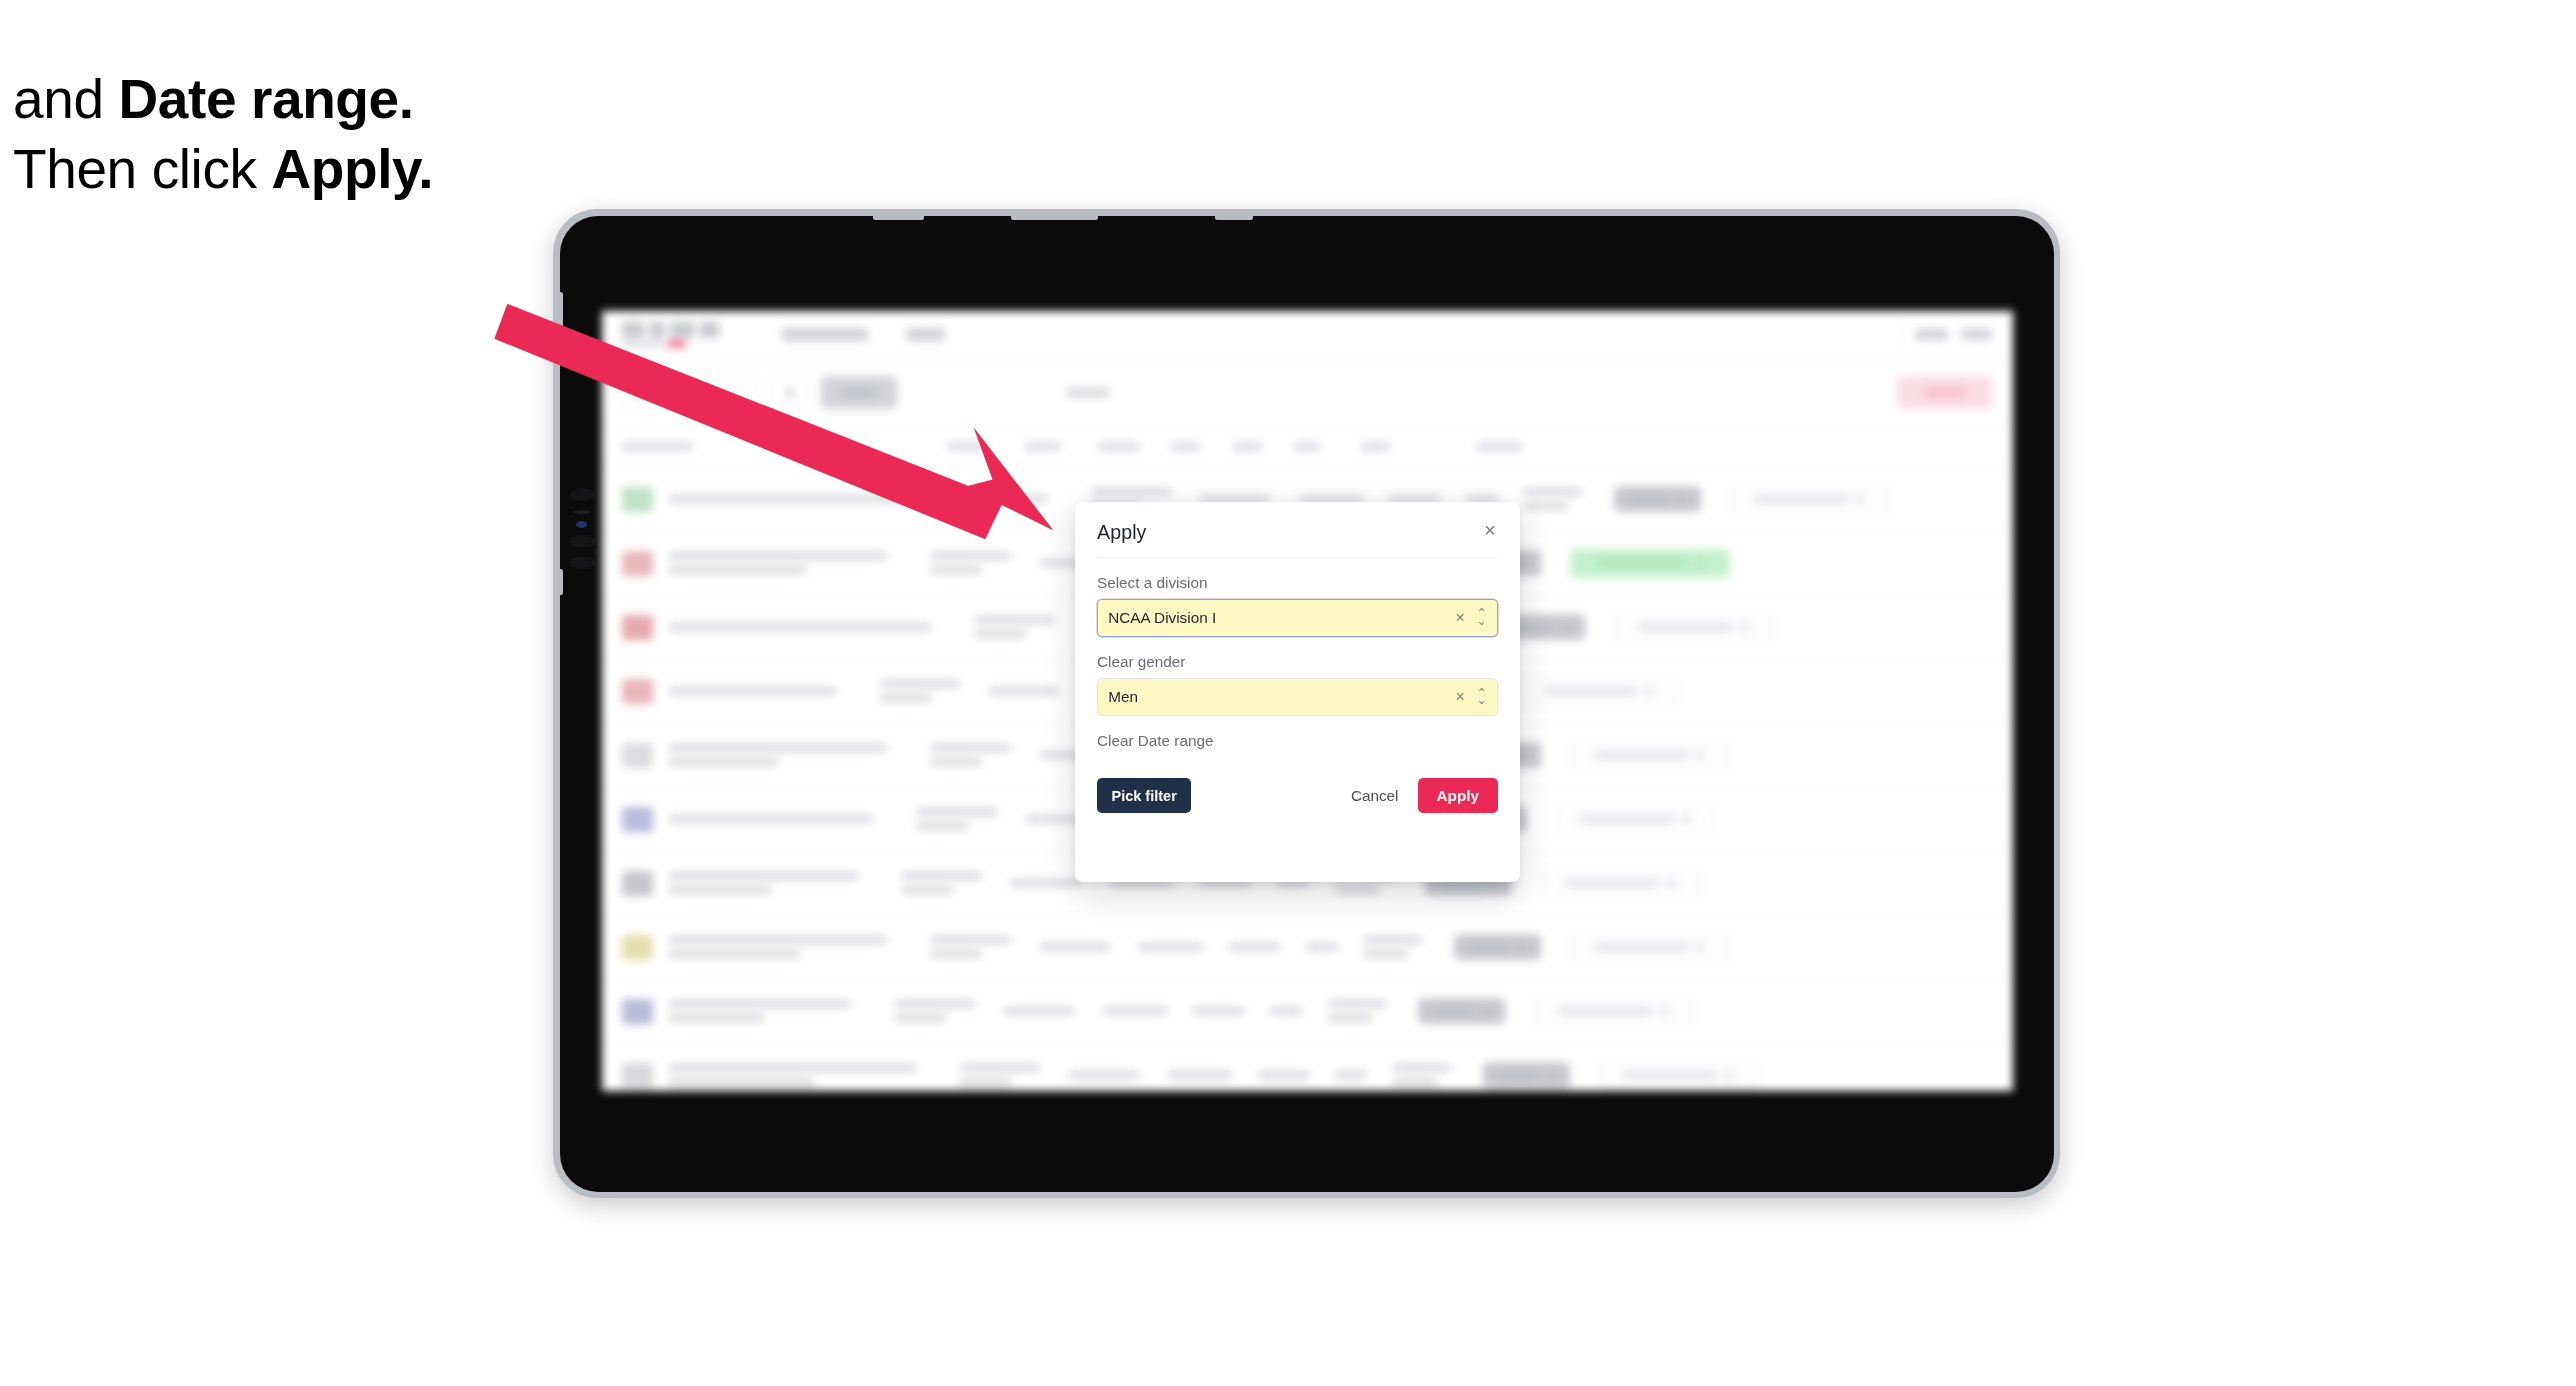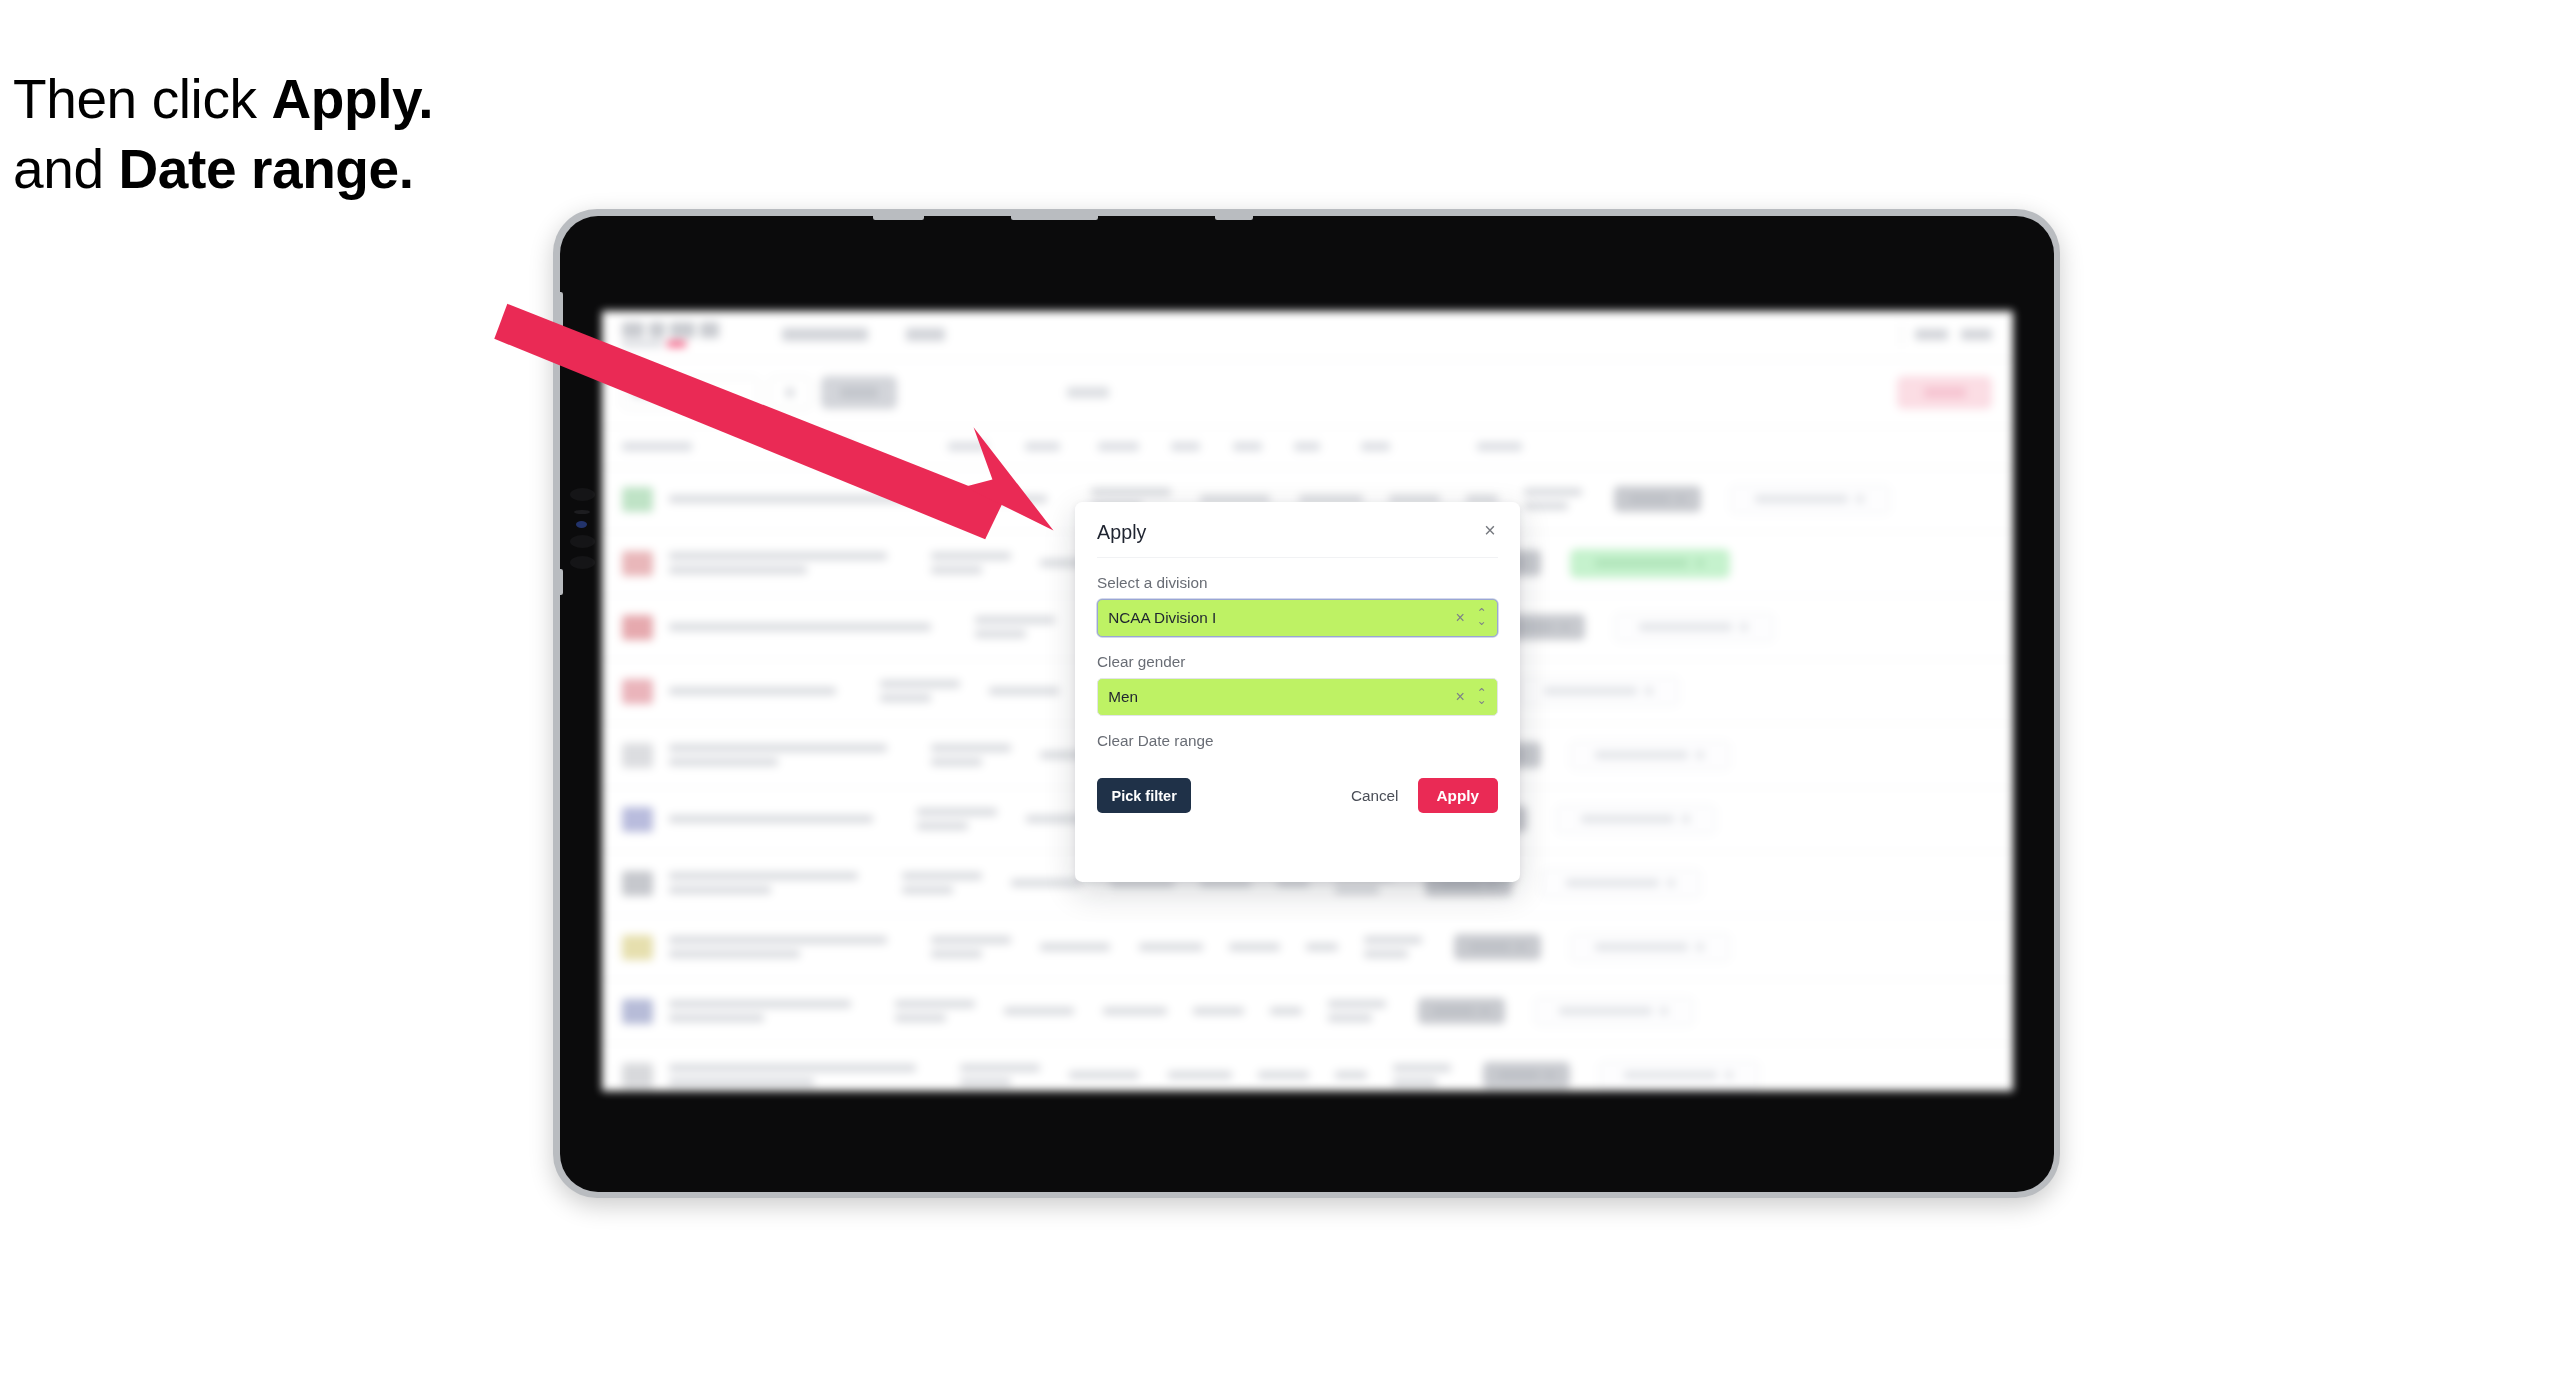--- a/index.html
+++ b/index.html
@@ -146,21 +146,21 @@
   .modal-title-rule { height: 0.7px; background: #f1f2f4; margin: 13px 0 0 0; }
   #modal-close {
     position: absolute; right: 17.5px; top: 16px;
     width: 25px; height: 25px; display: flex; align-items: center; justify-content: center;
     color: #76797f; font-size: 19.6px; line-height: 1; cursor: pointer;
   }
   .field-label {
     font-size: 15.3px; color: #696d75; margin: 16px 0 7.3px 0; font-weight: 400;
   }
   .sel-box {
-    height: 38px; border: 0.7px solid #e2e4e9; border-radius: 5.1px; background: #bef264;
+    height: 38px; border: 0.7px solid #e2e4e9; border-radius: 5.1px; background: #fef9c3;
     display: flex; align-items: center; padding: 0 10.2px;
   }
   .sel-box.focused { border-color: #9aa6d4; box-shadow: 0 0 0 0.7px #c3cbe6; }
   .sel-val { font-size: 15.3px; color: #1f2430; flex: 1; }
   .sel-icons { display: flex; align-items: center; gap: 11.6px; color: #7d8088; }
   .ic-x { font-size: 16px; line-height: 1; cursor: pointer; }
   .ic-stepper { display: flex; flex-direction: column; line-height: .62; font-size: 12.4px; cursor: pointer; }
   .date-box {
     height: 38px; border: 0.7px solid #e2e4e9; border-radius: 5.1px; background: #fff;
     display: flex; align-items: center; padding: 0 10.2px; gap: 8.7px;
@@ -184,22 +184,22 @@
     padding: 0 19px; height: 35px; border-radius: 5.1px; border: none; cursor: pointer;
     font-family: "Liberation Sans", sans-serif;
   }
 </style>
 </head>
 <body>
 
 <div id="stage">
 
   <div id="caption">
+    <div class="line"><span>and </span><span class="b">Date range.</span></div>
     <div class="line"><span>Then click </span><span class="b">Apply.</span></div>
-    <div class="line"><span>and </span><span class="b">Date range.</span></div>
   </div>
 
   <div id="tablet">
     <div id="tablet-inner">
       <div class="hw-btn hw-top-1"></div>
       <div class="hw-btn hw-top-2"></div>
       <div class="hw-btn hw-top-3"></div>
       <div class="hw-btn hw-left-1"></div>
       <div class="hw-btn hw-left-2"></div>
       <div class="cam-dot cam-1"></div>

